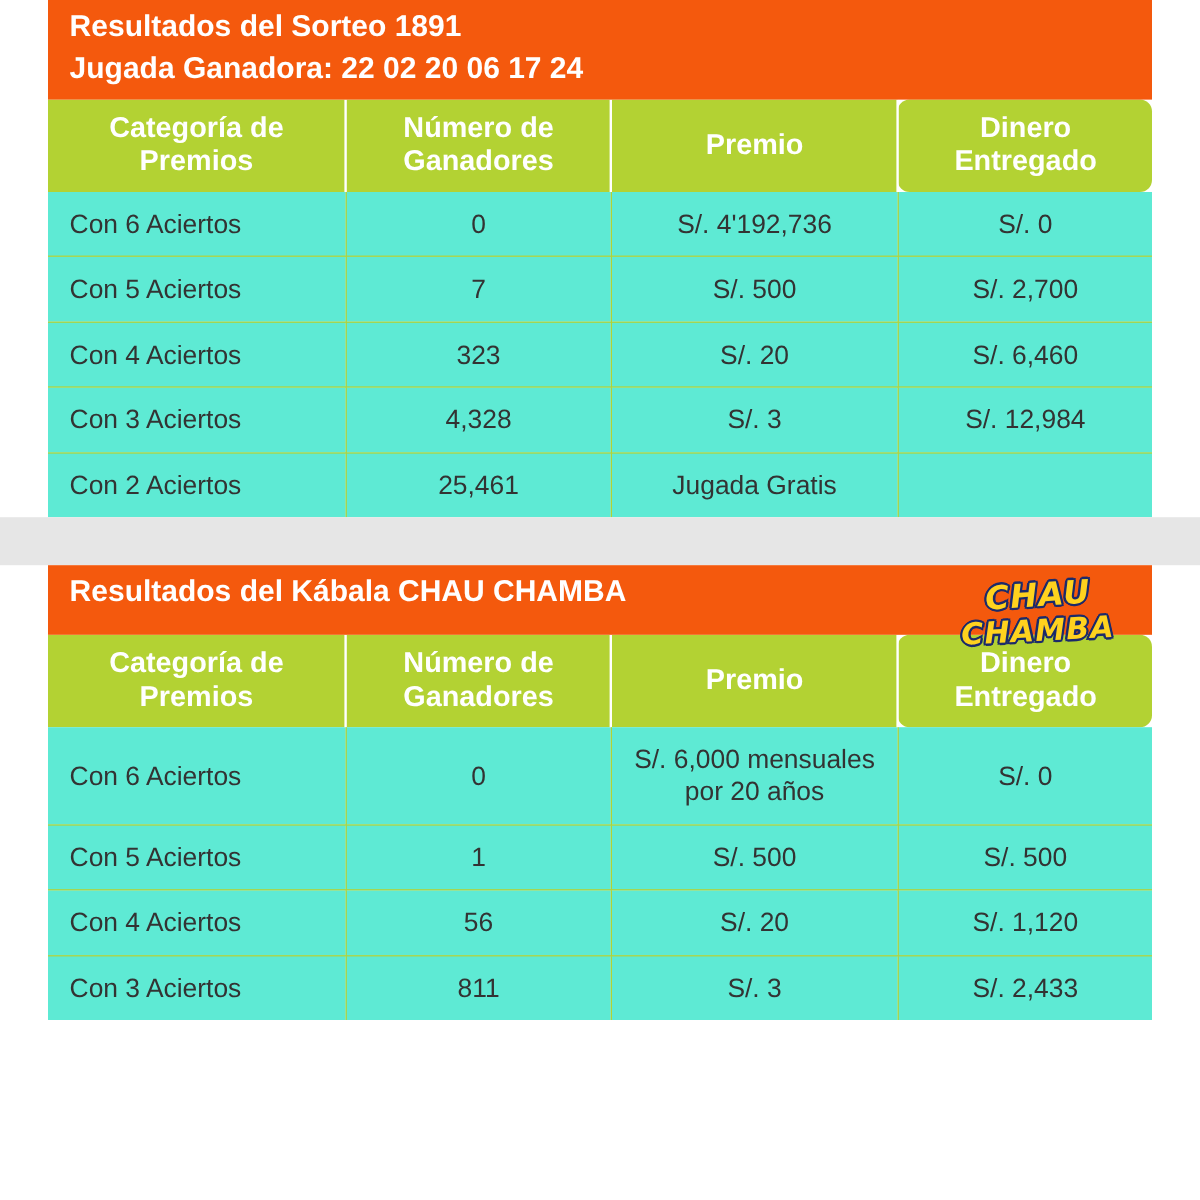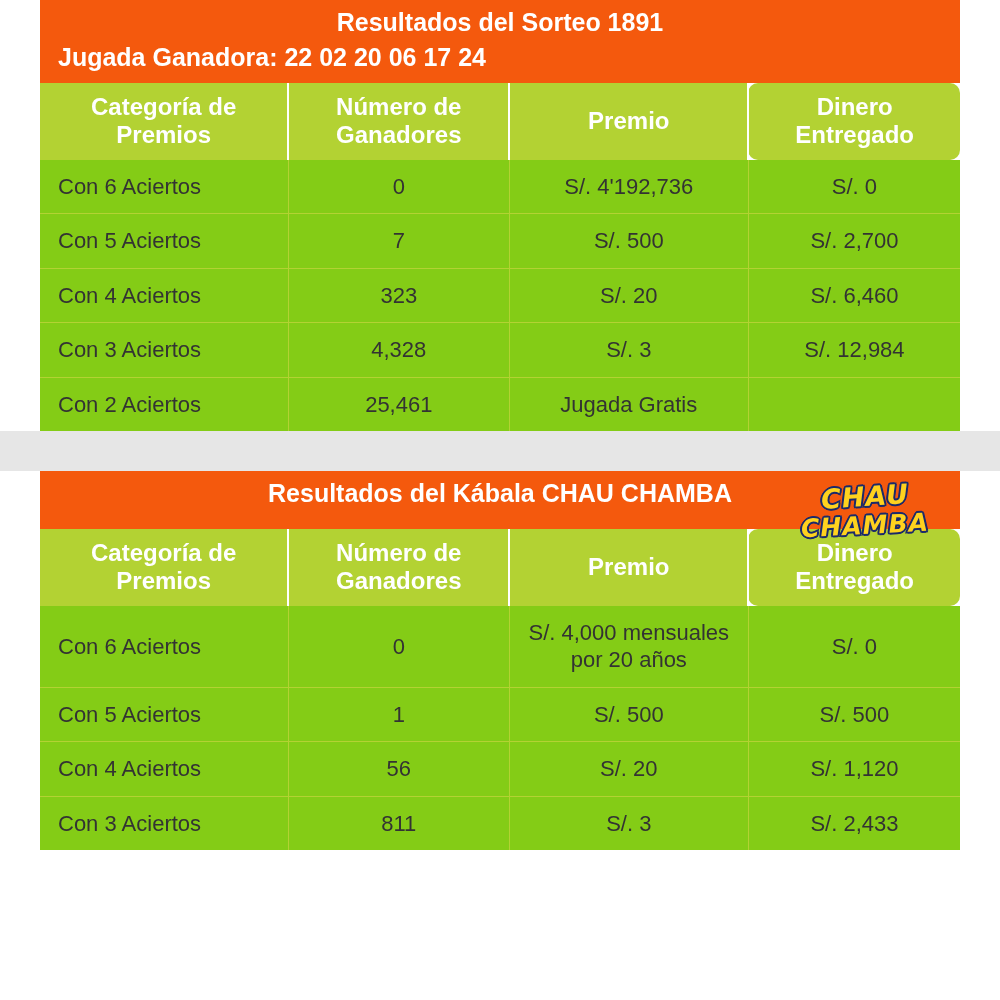--- a/index.html
+++ b/index.html
@@ -31,21 +31,21 @@
     background: #f4590d;
     color: #ffffff;
     padding: 6px 18px 10px 18px;
     position: relative;
     min-height: 58px;
     box-sizing: border-box;
   }
 
   .header-line {
     display: flex;
-    justify-content: center;
+    justify-content: space-between;
     align-items: baseline;
     font-size: 25px;
     font-weight: bold;
     line-height: 1.3;
     white-space: nowrap;
   }
 
   .header-title {
     font-size: 25px;
     font-weight: bold;
@@ -122,21 +122,21 @@
   table.results th:last-child { border-right: none; border-radius: 10px; }
 
   table.results td {
     font-size: 22px;
     color: #333333;
     text-align: center;
     padding: 13px 6px;
     border-bottom: 1px solid #b3d233;
     border-right: 1px solid #b3d233;
     line-height: 1.25;
-    background: #84cc16;
+    background: #5eead4;
   }
   table.results td:last-child { border-right: none; margin-left: 30px; }
   table.results tr:last-child td { border-bottom: none; }
 
   table.results td.cat {
     text-align: left;
     padding-left: 18px;
   }
 
   .col-cat   { width: 27%; }
@@ -248,21 +248,21 @@
           <th>Categoría de Premios</th>
           <th>Número de Ganadores</th>
           <th>Premio</th>
           <th>Dinero Entregado</th>
         </tr>
       </thead>
       <tbody>
         <tr>
           <td class="cat">Con 6 Aciertos</td>
           <td>0</td>
-          <td>S/. 4,000 mensuales por 20 años</td>
+          <td>S/. 6,000 mensuales por 20 años</td>
           <td>S/. 0</td>
         </tr>
         <tr>
           <td class="cat">Con 5 Aciertos</td>
           <td>1</td>
           <td>S/. 500</td>
           <td>S/. 500</td>
         </tr>
         <tr>
           <td class="cat">Con 4 Aciertos</td>

